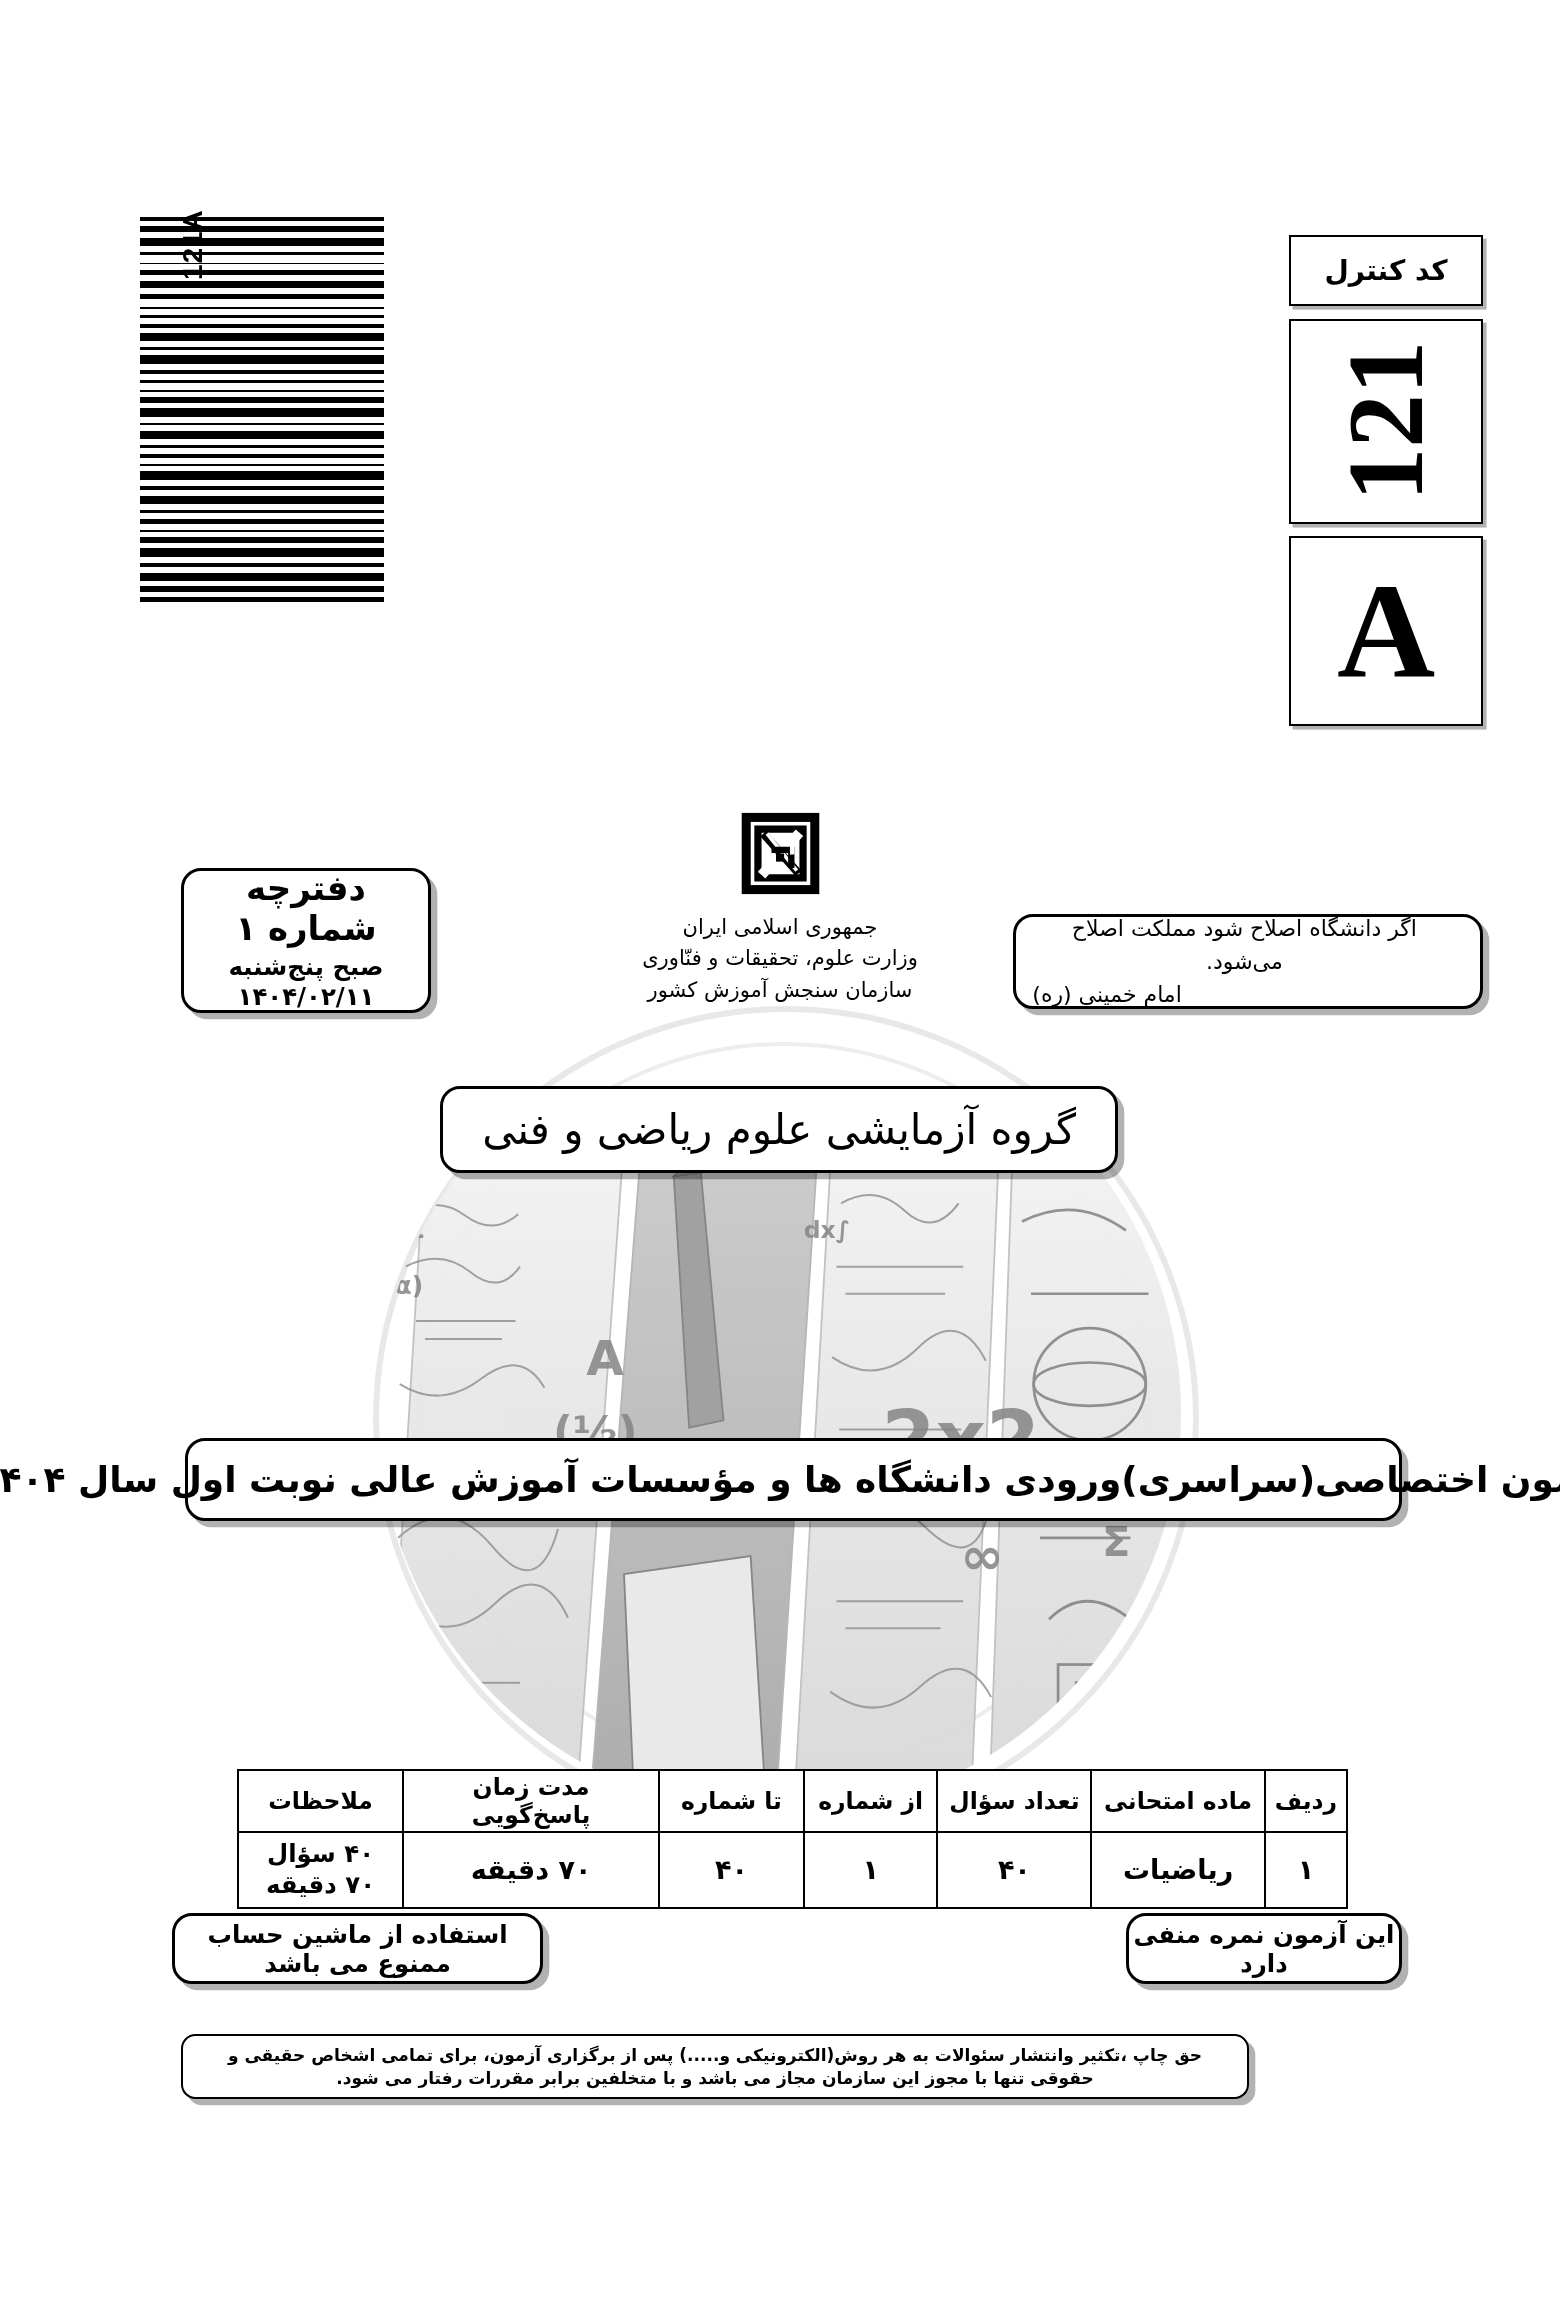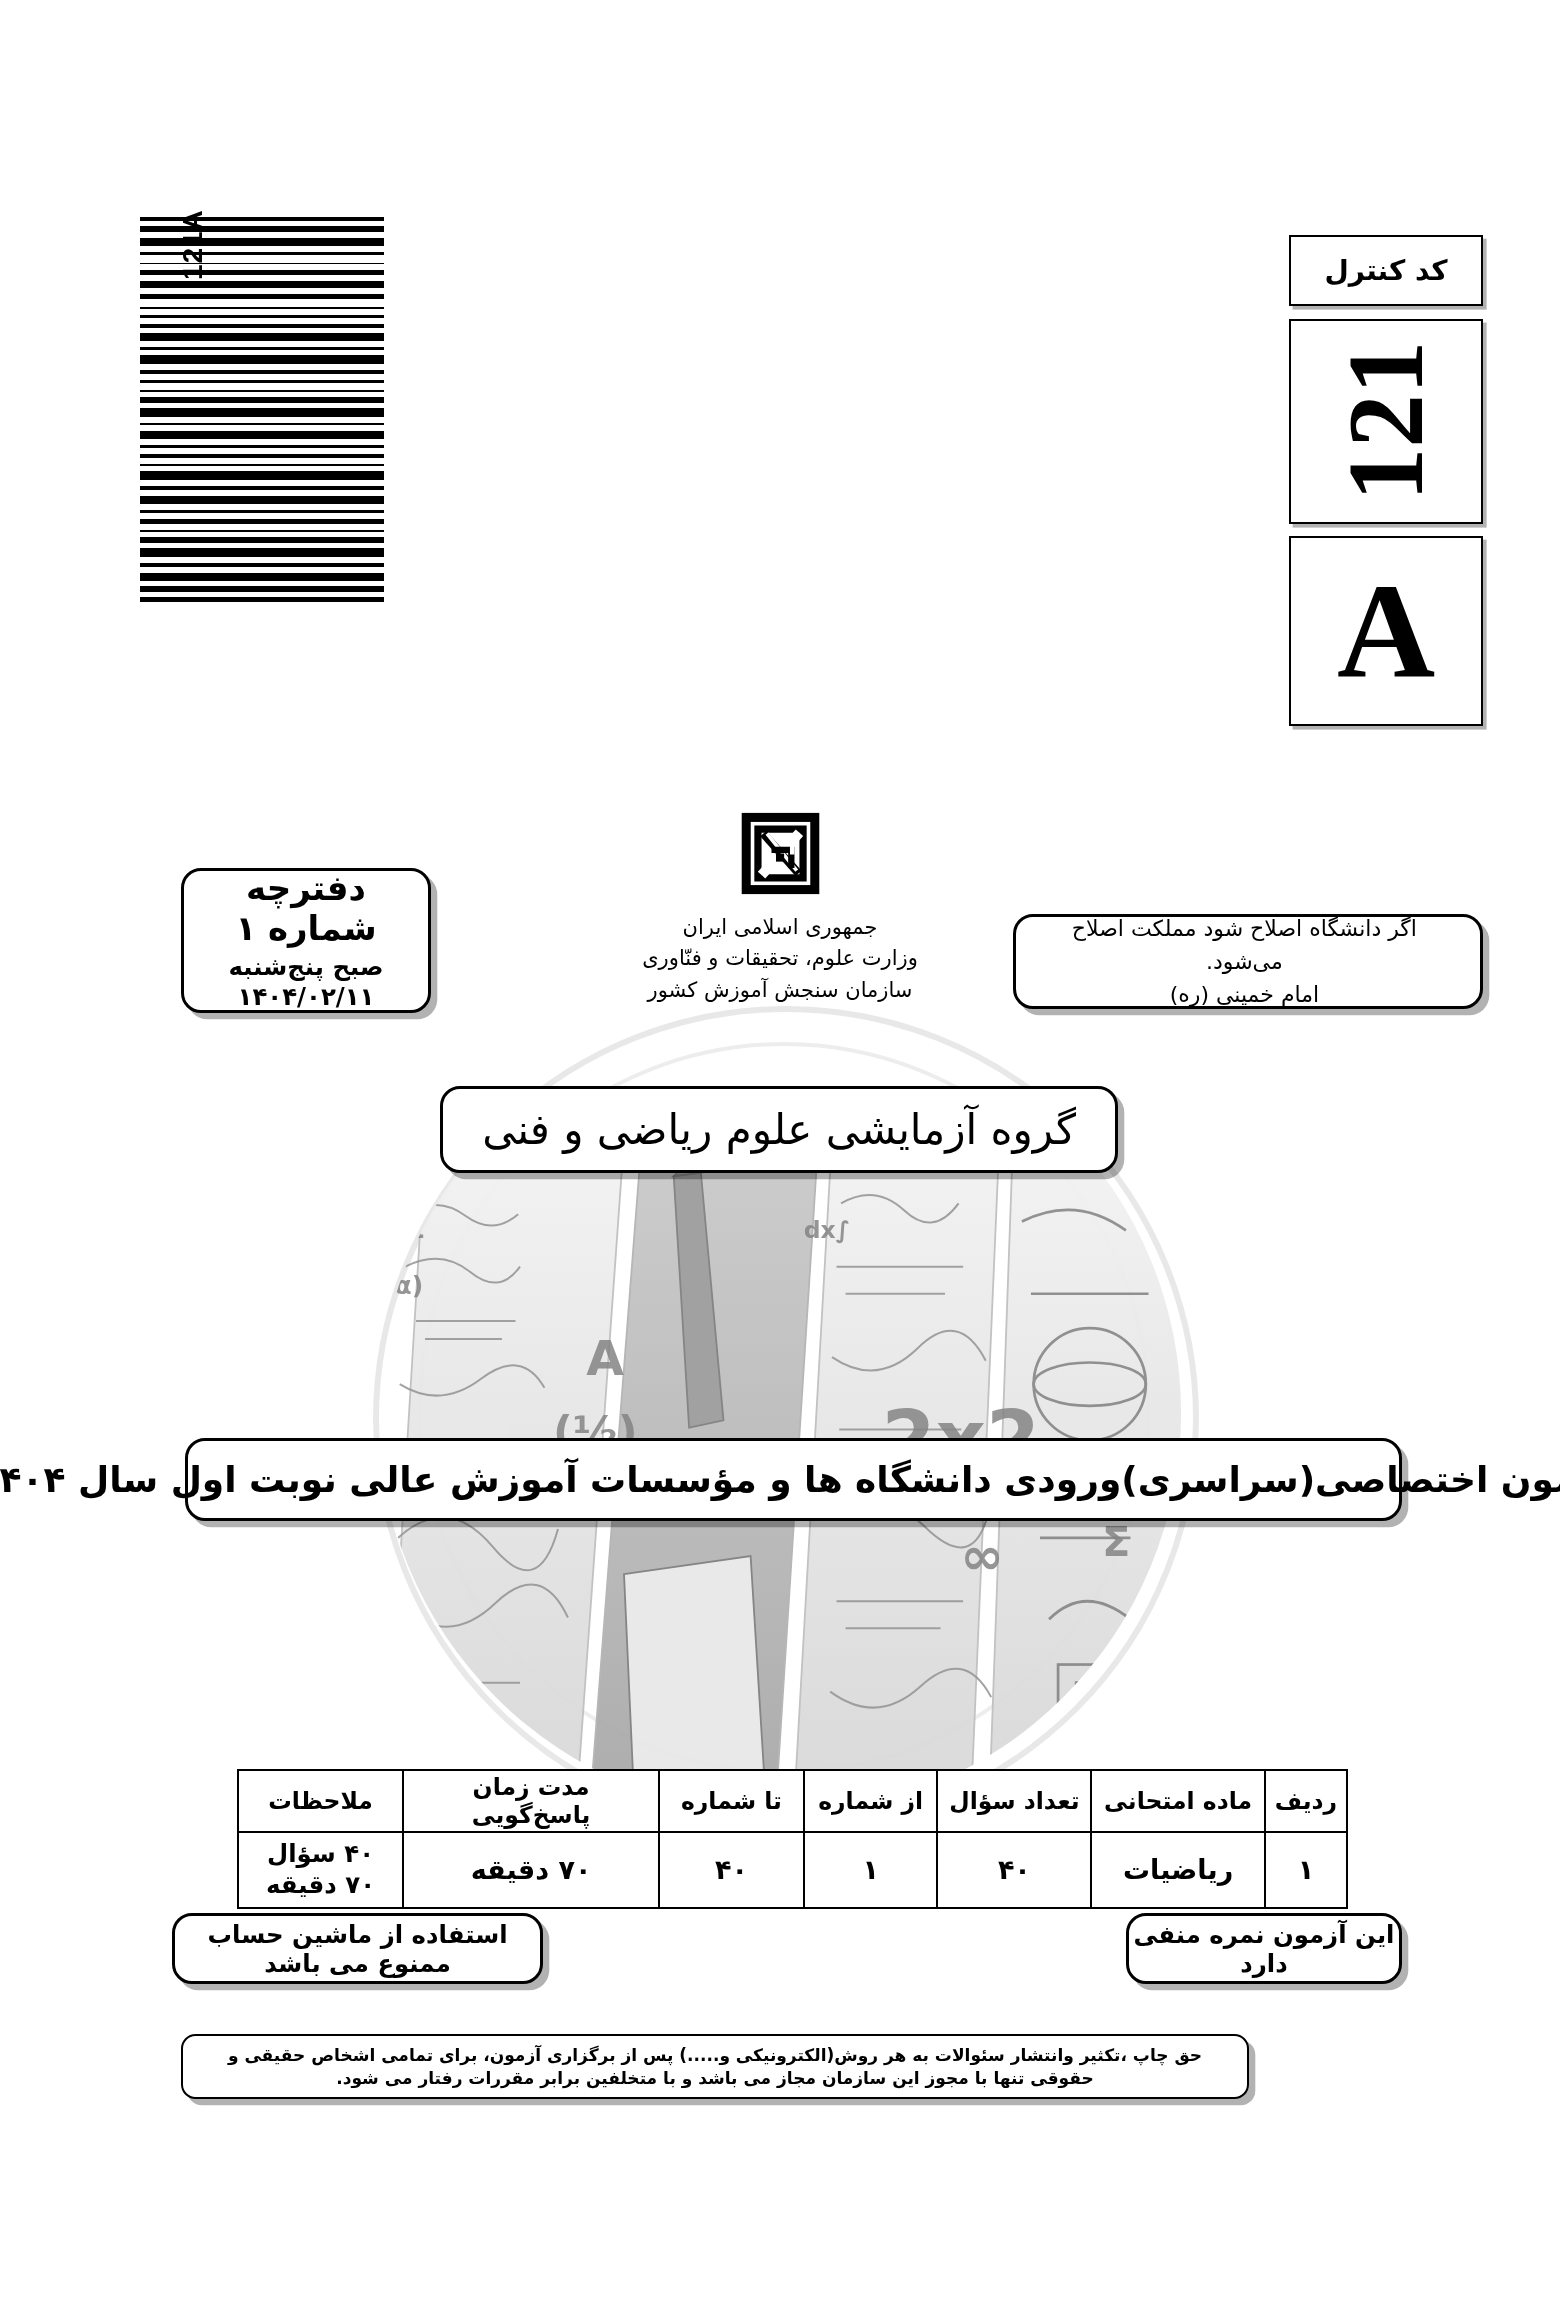--- a/index.html
+++ b/index.html
@@ -132,21 +132,21 @@
   }
   #booklet-box .l1 { font-size: 34px; font-weight: 700; margin-bottom: 3.6px; }
   #booklet-box .l2 { font-size: 24.4px; font-weight: 700; line-height: 1.25; }
   #booklet-box .l3 { font-size: 24.4px; font-weight: 700; line-height: 1.25; }
 
   #quote-box {
     right: 77px;
     top: 914px;
     width: 470px;
     height: 95px;
-    align-items: center;
+    align-items: flex-end;
     padding: 5.4px 23.5px 5.4px 16.3px;
   }
   #quote-box .qt { font-size: 22px; font-weight: 400; line-height: 1.5; }
   #quote-box .qa { font-size: 22px; font-weight: 400; line-height: 1.5; }
 
   #group-box {
     left: 440px;
     top: 1086px;
     width: 678px;
     height: 87px;

